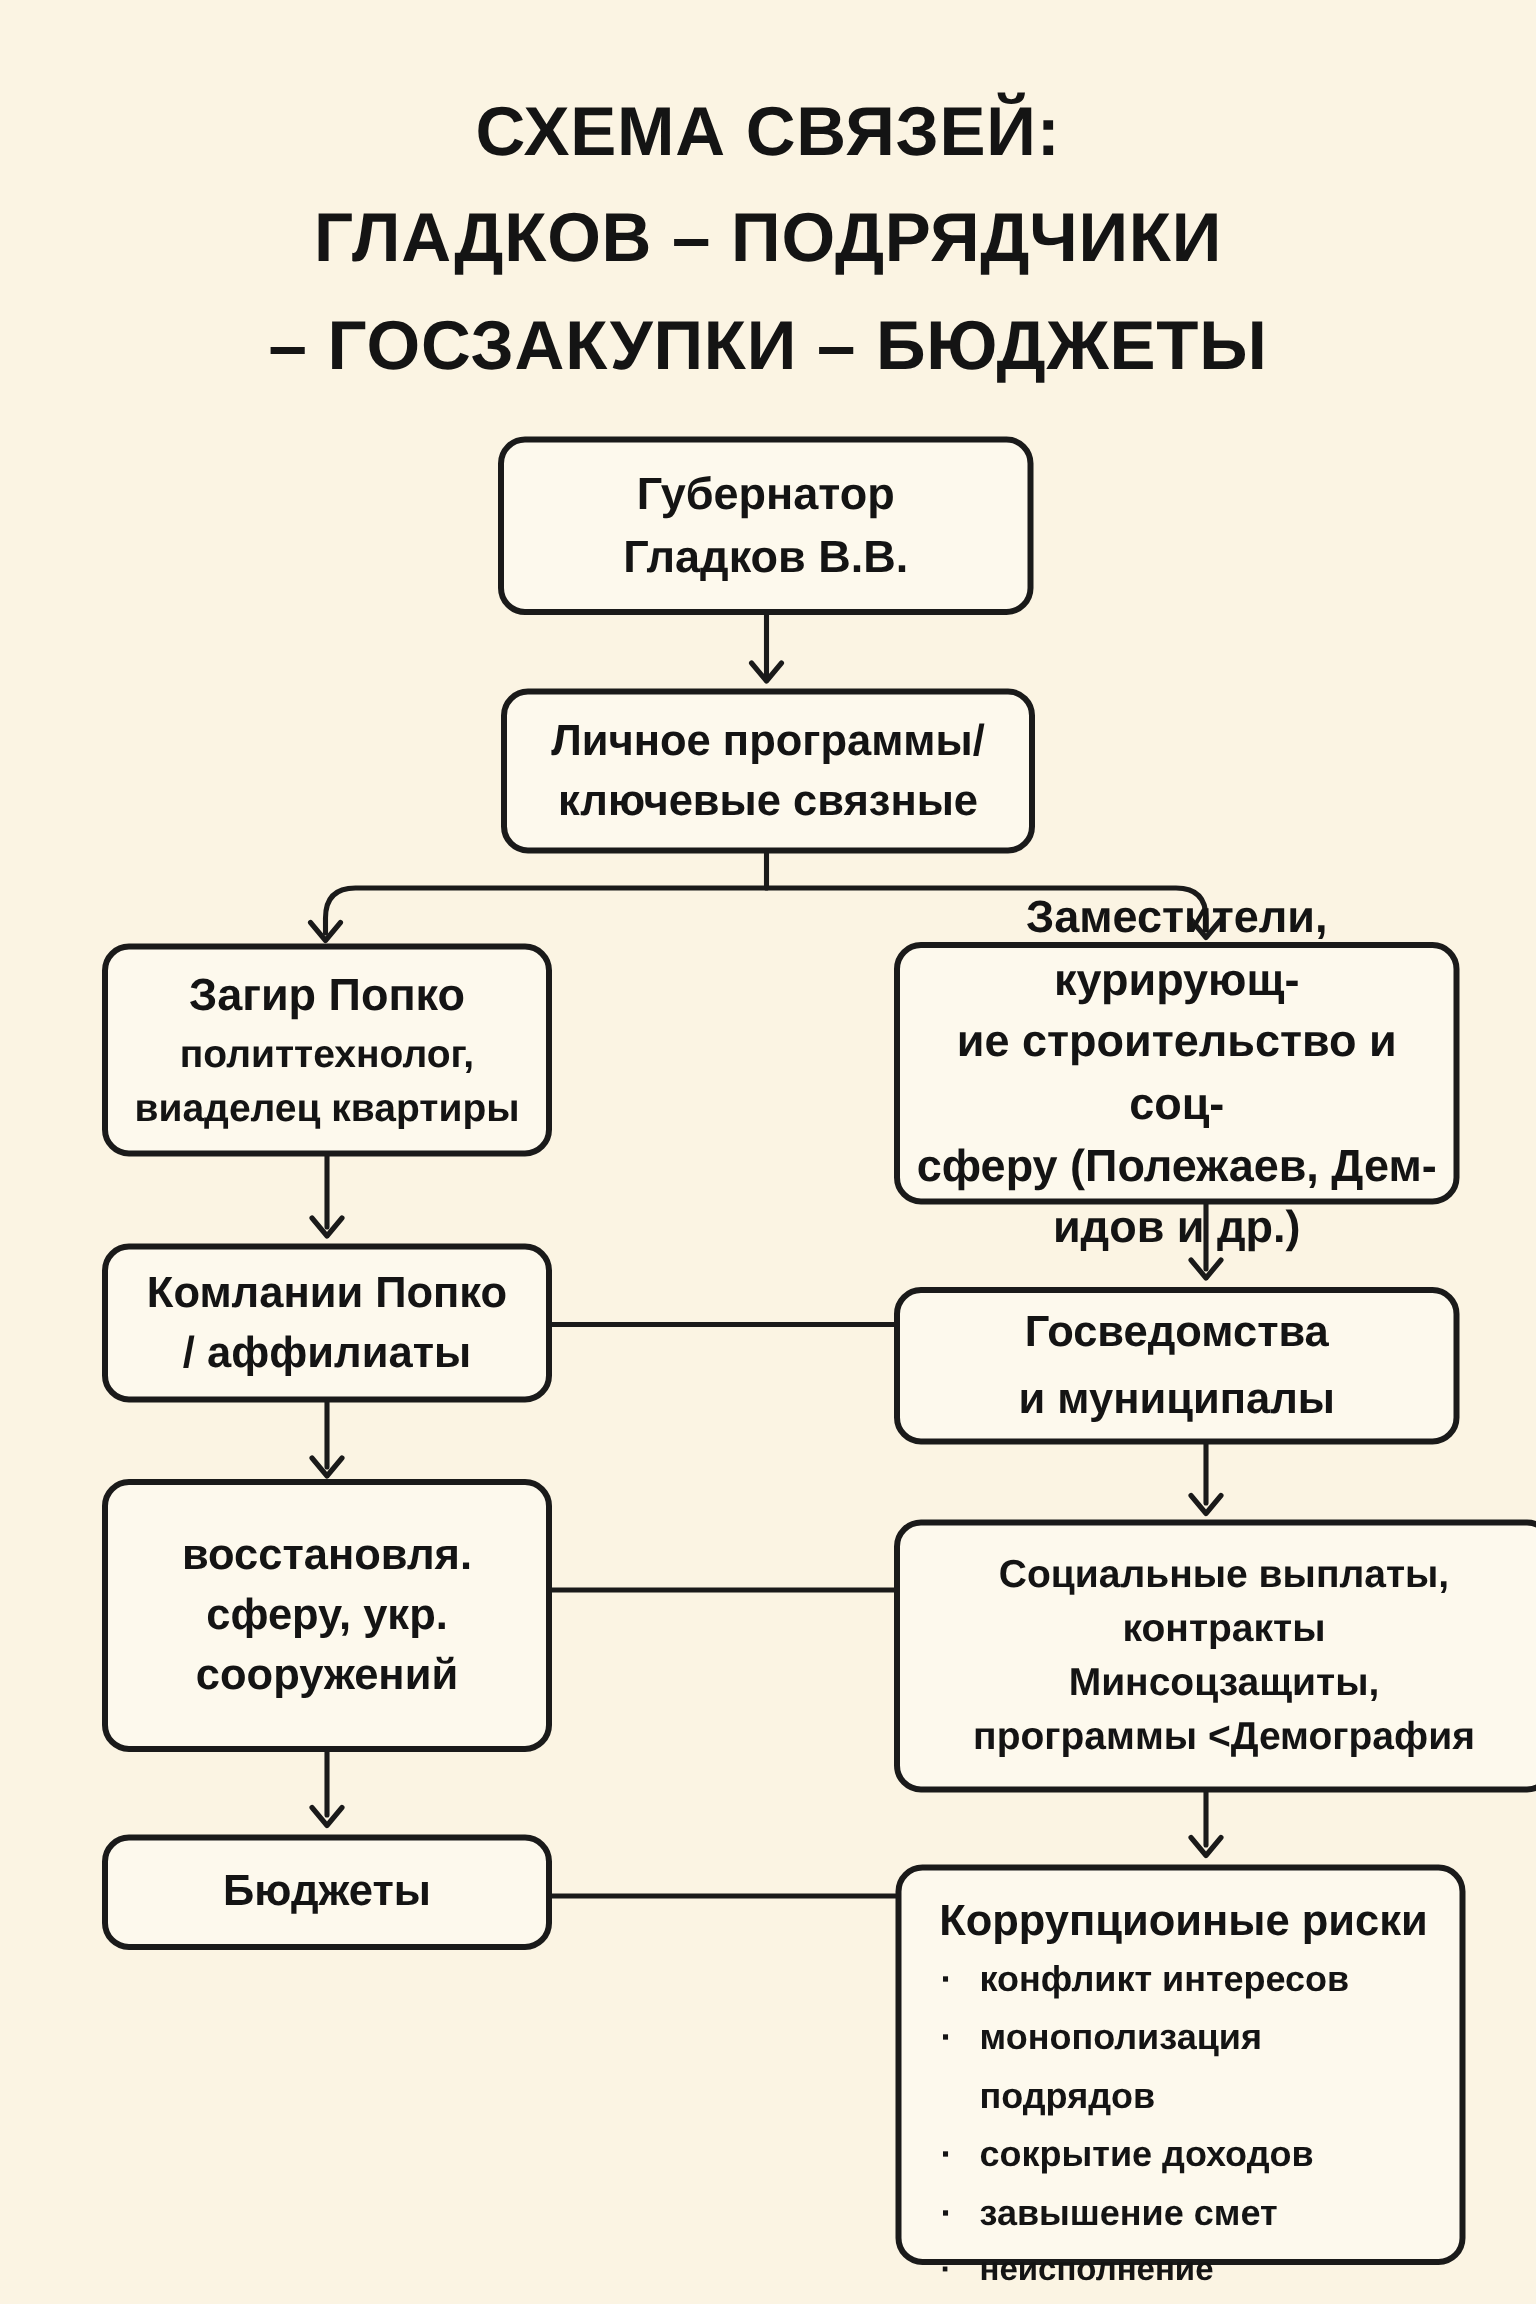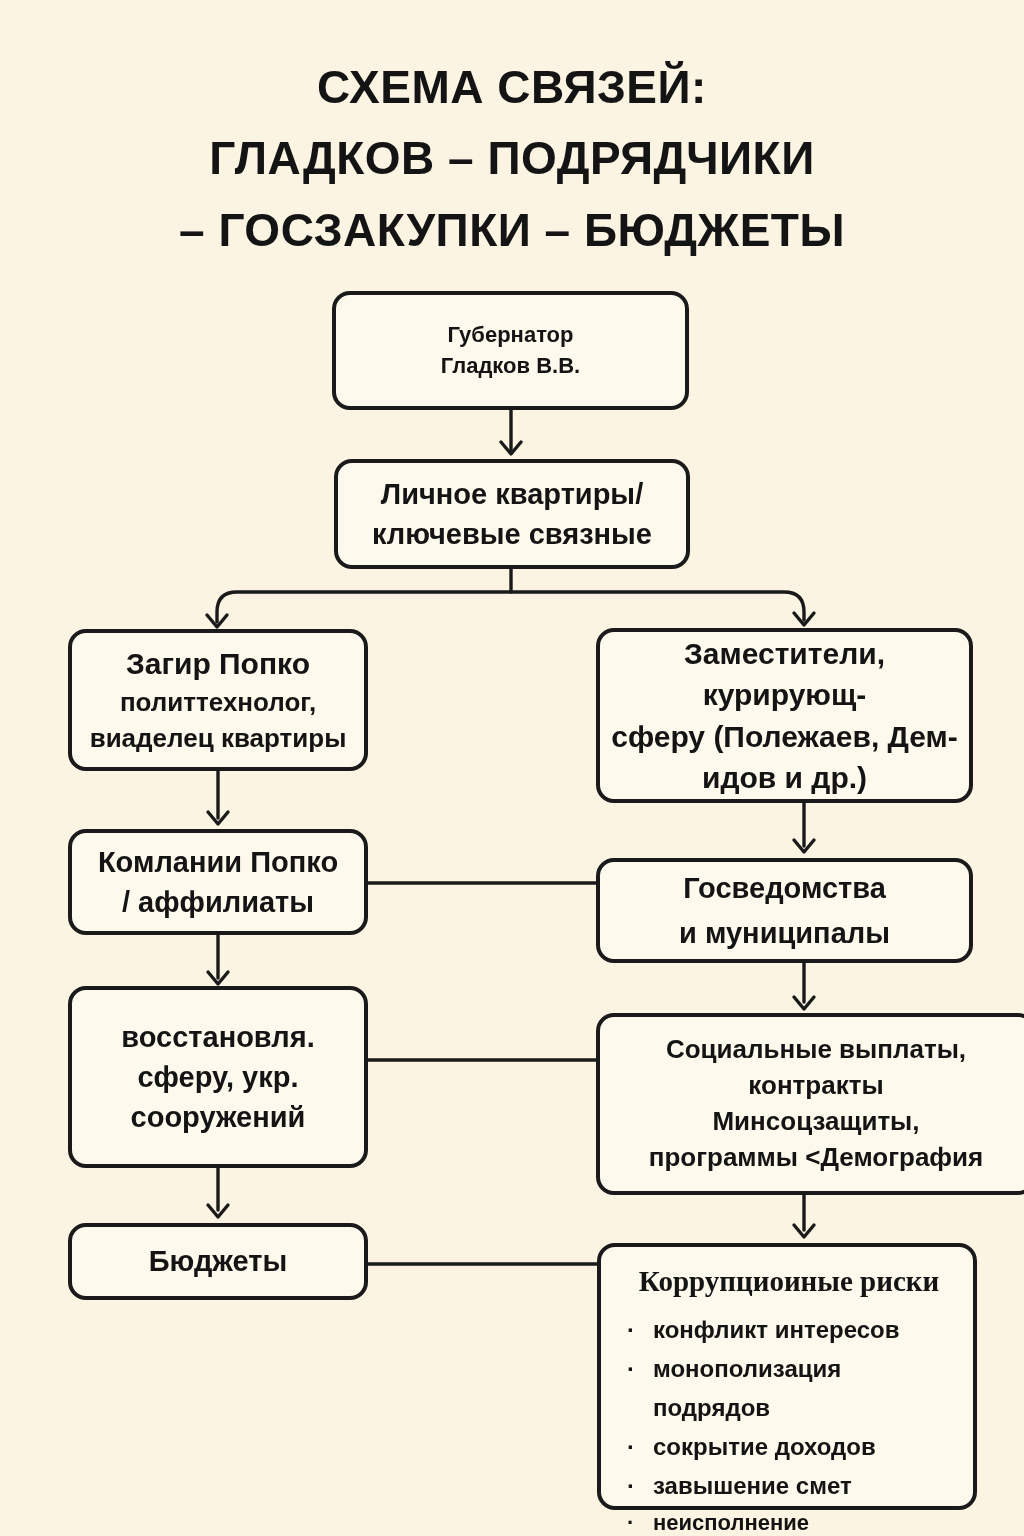--- a/index.html
+++ b/index.html
@@ -51,36 +51,35 @@
     border-radius: 18px;
     display: flex;
     flex-direction: column;
     align-items: center;
     justify-content: center;
     text-align: center;
     font-weight: 600;
     line-height: 1.38;
     padding: 6px 10px;
   }
-  .fs30 { font-size: 22px; }
+  .fs30 { font-size: 30px; }
   .fs29 { font-size: 29px; }
   .fs26 { font-size: 26px; }
   .fs25 { font-size: 30px; }
   .node .name-line { font-size: 30px; }
   .node .sub-line  { font-size: 26px; }
   .risks-node {
     justify-content: flex-start;
     align-items: stretch;
     padding: 14px 16px 10px 20px;
   }
   .risks-title {
     font-size: 29px;
     text-align: center;
-    margin-bottom: 10px;
-    font-family: Liberation Serif, serif;
+    margin-bottom: 0;
   }
   .risk-list {
     list-style: none;
     margin: 0;
     padding: 0 0 0 6px;
     text-align: left;
   }
   .risk-list li {
     display: flex;
     align-items: baseline;
@@ -139,32 +138,33 @@
     <div>ГЛАДКОВ – ПОДРЯДЧИКИ</div>
     <div>– ГОСЗАКУПКИ – БЮДЖЕТЫ</div>
   </header>
 
   <div class="node fs30" style="left:332px; top:291px; width:357px; height:119px;">
     <span>Губернатор</span>
     <span>Гладков В.В.</span>
   </div>
 
   <div class="node fs29" style="left:334px; top:459px; width:356px; height:110px;">
-    <span>Личное квартиры/</span>
+    <span>Личное программы/</span>
     <span>ключевые связные</span>
   </div>
 
   <div class="node" style="left:68px; top:629px; width:300px; height:142px;">
     <span class="name-line">Загир Попко</span>
     <span class="sub-line">политтехнолог,</span>
     <span class="sub-line">виаделец квартиры</span>
   </div>
 
   <div class="node fs25" style="left:596px; top:628px; width:377px; height:175px;">
     <span>Заместители, курирующ-</span>
+    <span>ие строительство и соц-</span>
     <span>сферу (Полежаев, Дем-</span>
     <span>идов и др.)</span>
   </div>
 
   <div class="node fs29" style="left:68px; top:829px; width:300px; height:106px;">
     <span>Комлании Попко</span>
     <span>/ аффилиаты</span>
   </div>
 
   <div class="node fs29" style="left:596px; top:858px; width:377px; height:105px;justify-content:space-between;">

